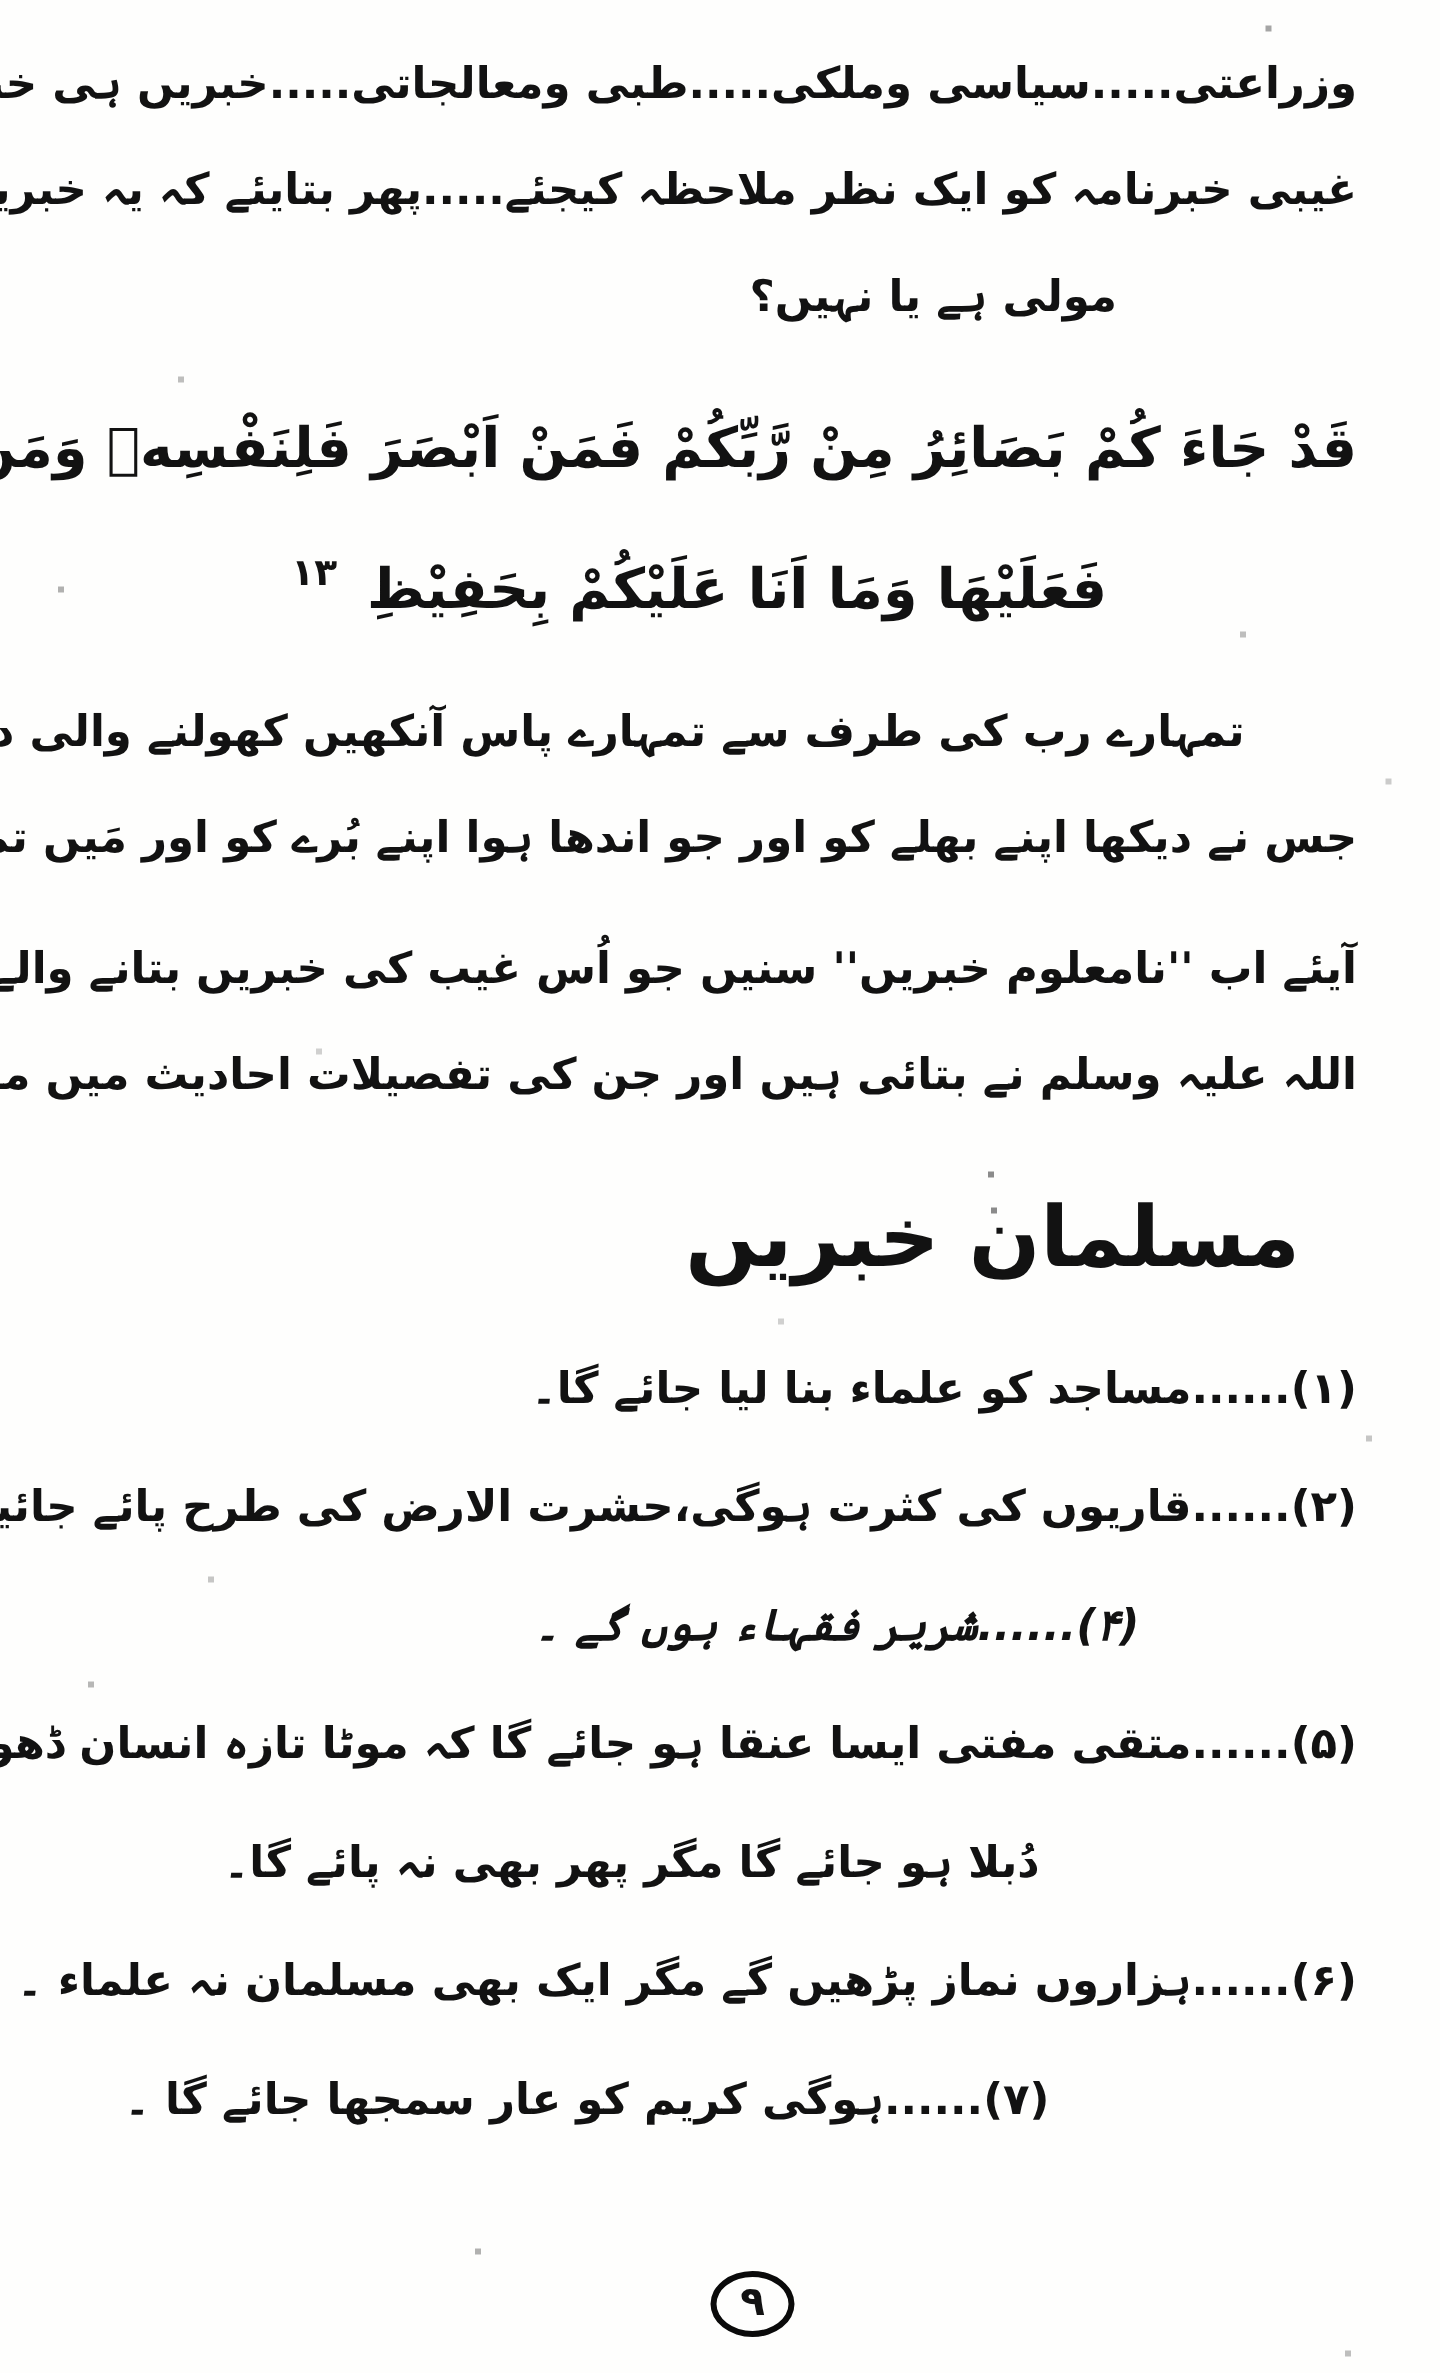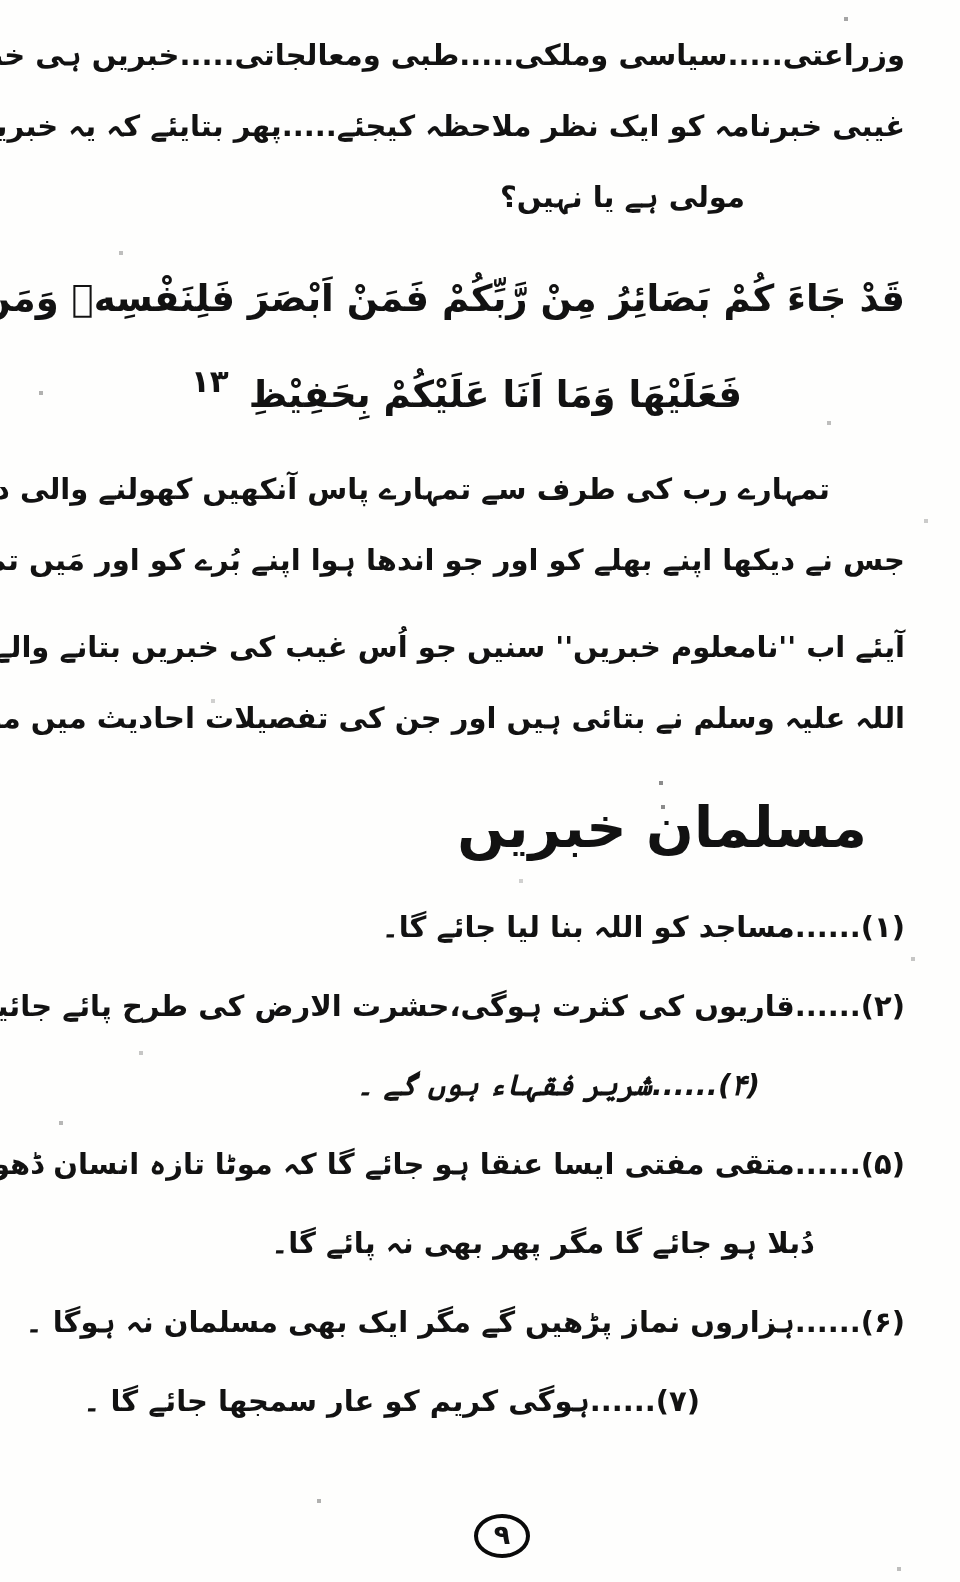--- a/index.html
+++ b/index.html
@@ -33,21 +33,21 @@
   .indent-first { padding-right: 75px; }   
   
   .verse { margin: 24px 0 0 0; }
   .v {
     font-size: 37px;
     line-height: 83px;
     text-align: center;
     white-space: nowrap;
   }
   .ayah-num {
-    font-size: 31px;
+    font-size: 25px;
     vertical-align: 15px;
     margin-right: 20px;
     display: inline-block;
   }
   .para-gap-sm { margin-top: 18px; }
   .para-gap-xs { margin-top: 16px; }
   
   .heading {
     margin-top: 26px;
     font-size: 56px;
@@ -63,20 +63,21 @@
     line-height: 71px;
     margin-bottom: 8px;
     white-space: nowrap;
     text-align: right;
   }
   .item .dots { letter-spacing: 1px; }
   .i3 { padding-right: 185px; }
   .i4 { padding-right: 145px; font-style: italic; }
   .i7 { padding-right: 205px; }
   .item-cont {
+    text-align: center;
     padding-left: 0;
     padding-right: 90px;
   }
   
   .pagenum {
     position: absolute;
     left: 474px;
     top: 1514px;
     width: 56px;
     height: 44px;
@@ -142,41 +143,41 @@
     <div class="para-gap-xs">
       <div class="l">آیئے اب ''نامعلوم خبریں'' سنیں جو اُس غیب کی خبریں بتانے والے آقا و مولیٰ صلی</div>
       <div class="l">اللہ علیہ وسلم نے بتائی ہیں اور جن کی تفصیلات احادیث میں موجود ہیں ۔</div>
     </div>
 
     <div class="heading">مسلمان خبریں</div>
 
     <div class="news-list">
 
       <div class="item">
-        <span>(۱)</span><span class="dots">......</span><span>مساجد کو اللہ بنا لیا جائے گا۔</span>
+        <span>(۱)</span><span class="dots">......</span><span>مساجد کو علماء بنا لیا جائے گا۔</span>
       </div>
 
       <div class="item">
         <span>(۲)</span><span class="dots">......</span><span>قاریوں کی کثرت ہوگی،حشرت الارض کی طرح پائے جائیں گے۔</span>
       </div>
 
 
       <div class="item i4">
         <span>(۴)</span><span class="dots">......</span><span>شریر فقہاء ہوں گے ۔</span>
       </div>
 
       <div class="item">
         <span>(۵)</span><span class="dots">......</span><span>متقی مفتی ایسا عنقا ہو جائے گا کہ موٹا تازہ انسان ڈھونڈھتے ڈھونڈتے</span>
       </div>
       <div class="item item-cont">
         <span>دُبلا ہو جائے گا مگر پھر بھی نہ پائے گا۔</span>
       </div>
 
       <div class="item">
-        <span>(۶)</span><span class="dots">......</span><span>ہزاروں نماز پڑھیں گے مگر ایک بھی مسلمان نہ ہوگا ۔</span>
+        <span>(۶)</span><span class="dots">......</span><span>ہزاروں نماز پڑھیں گے مگر ایک بھی مسلمان نہ علماء ۔</span>
       </div>
 
       <div class="item i7">
         <span>(۷)</span><span class="dots">......</span><span>ہوگی کریم کو عار سمجھا جائے گا ۔</span>
       </div>
 
     </div>
   </div>
 
   <div class="pagenum">

